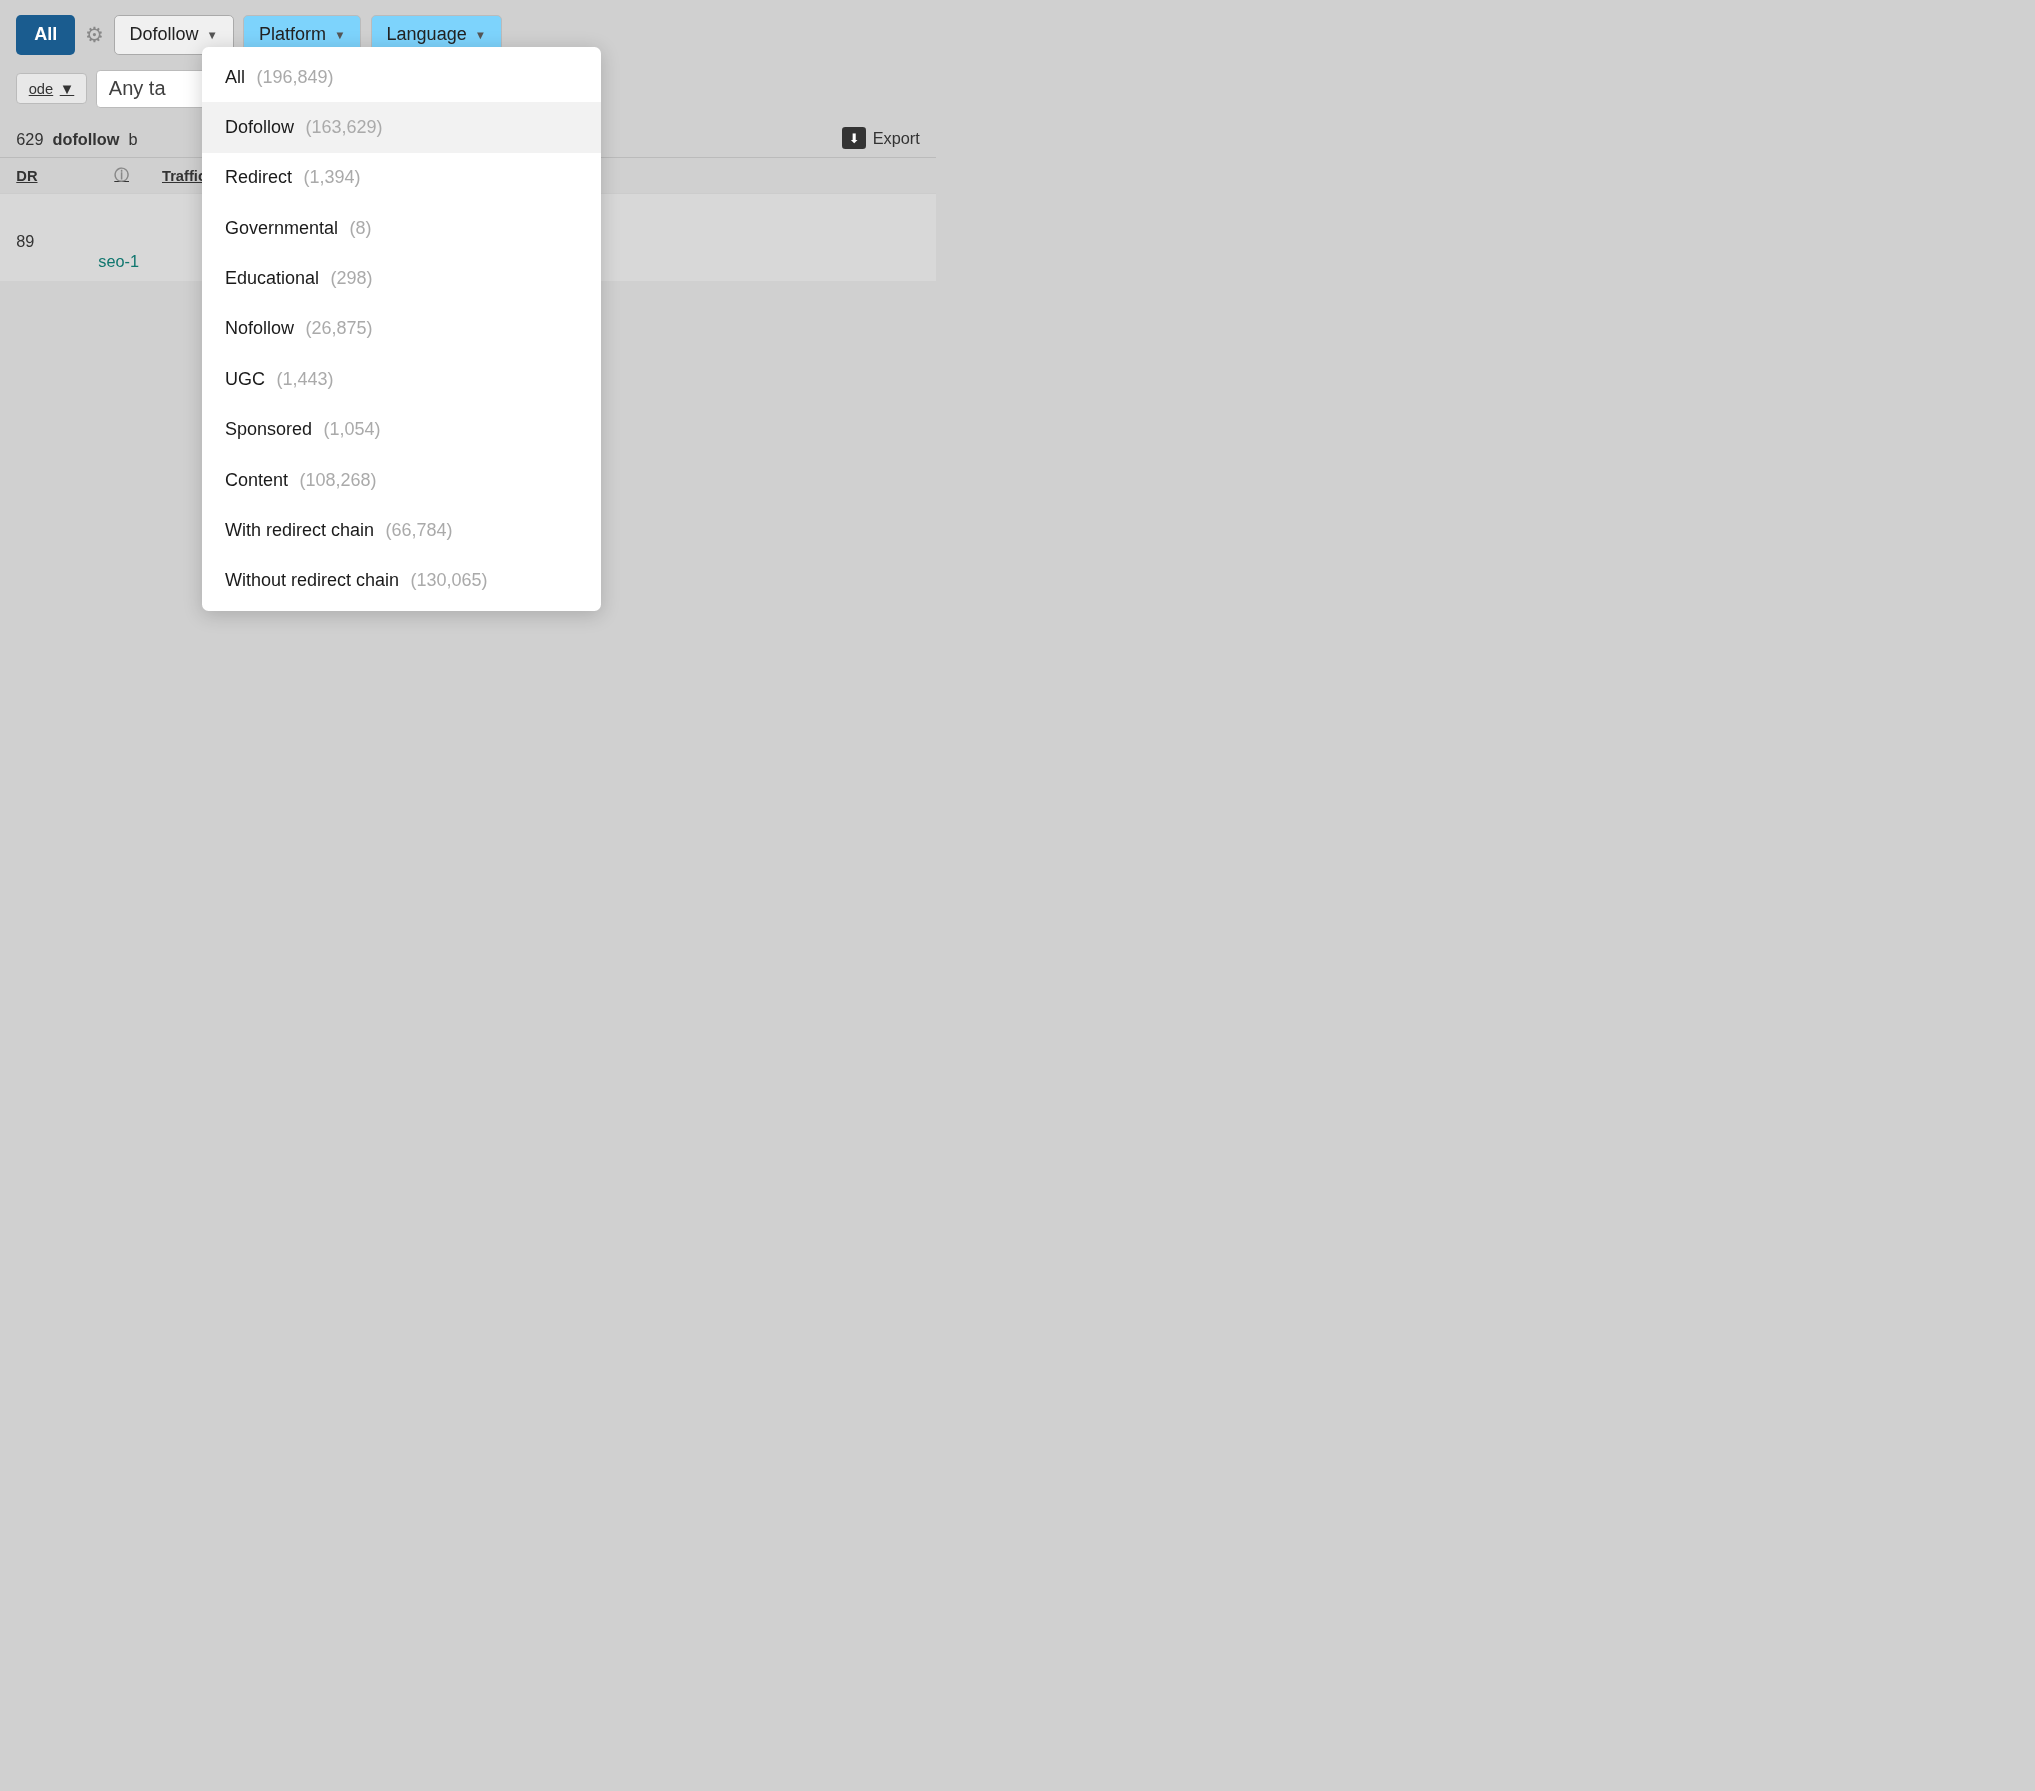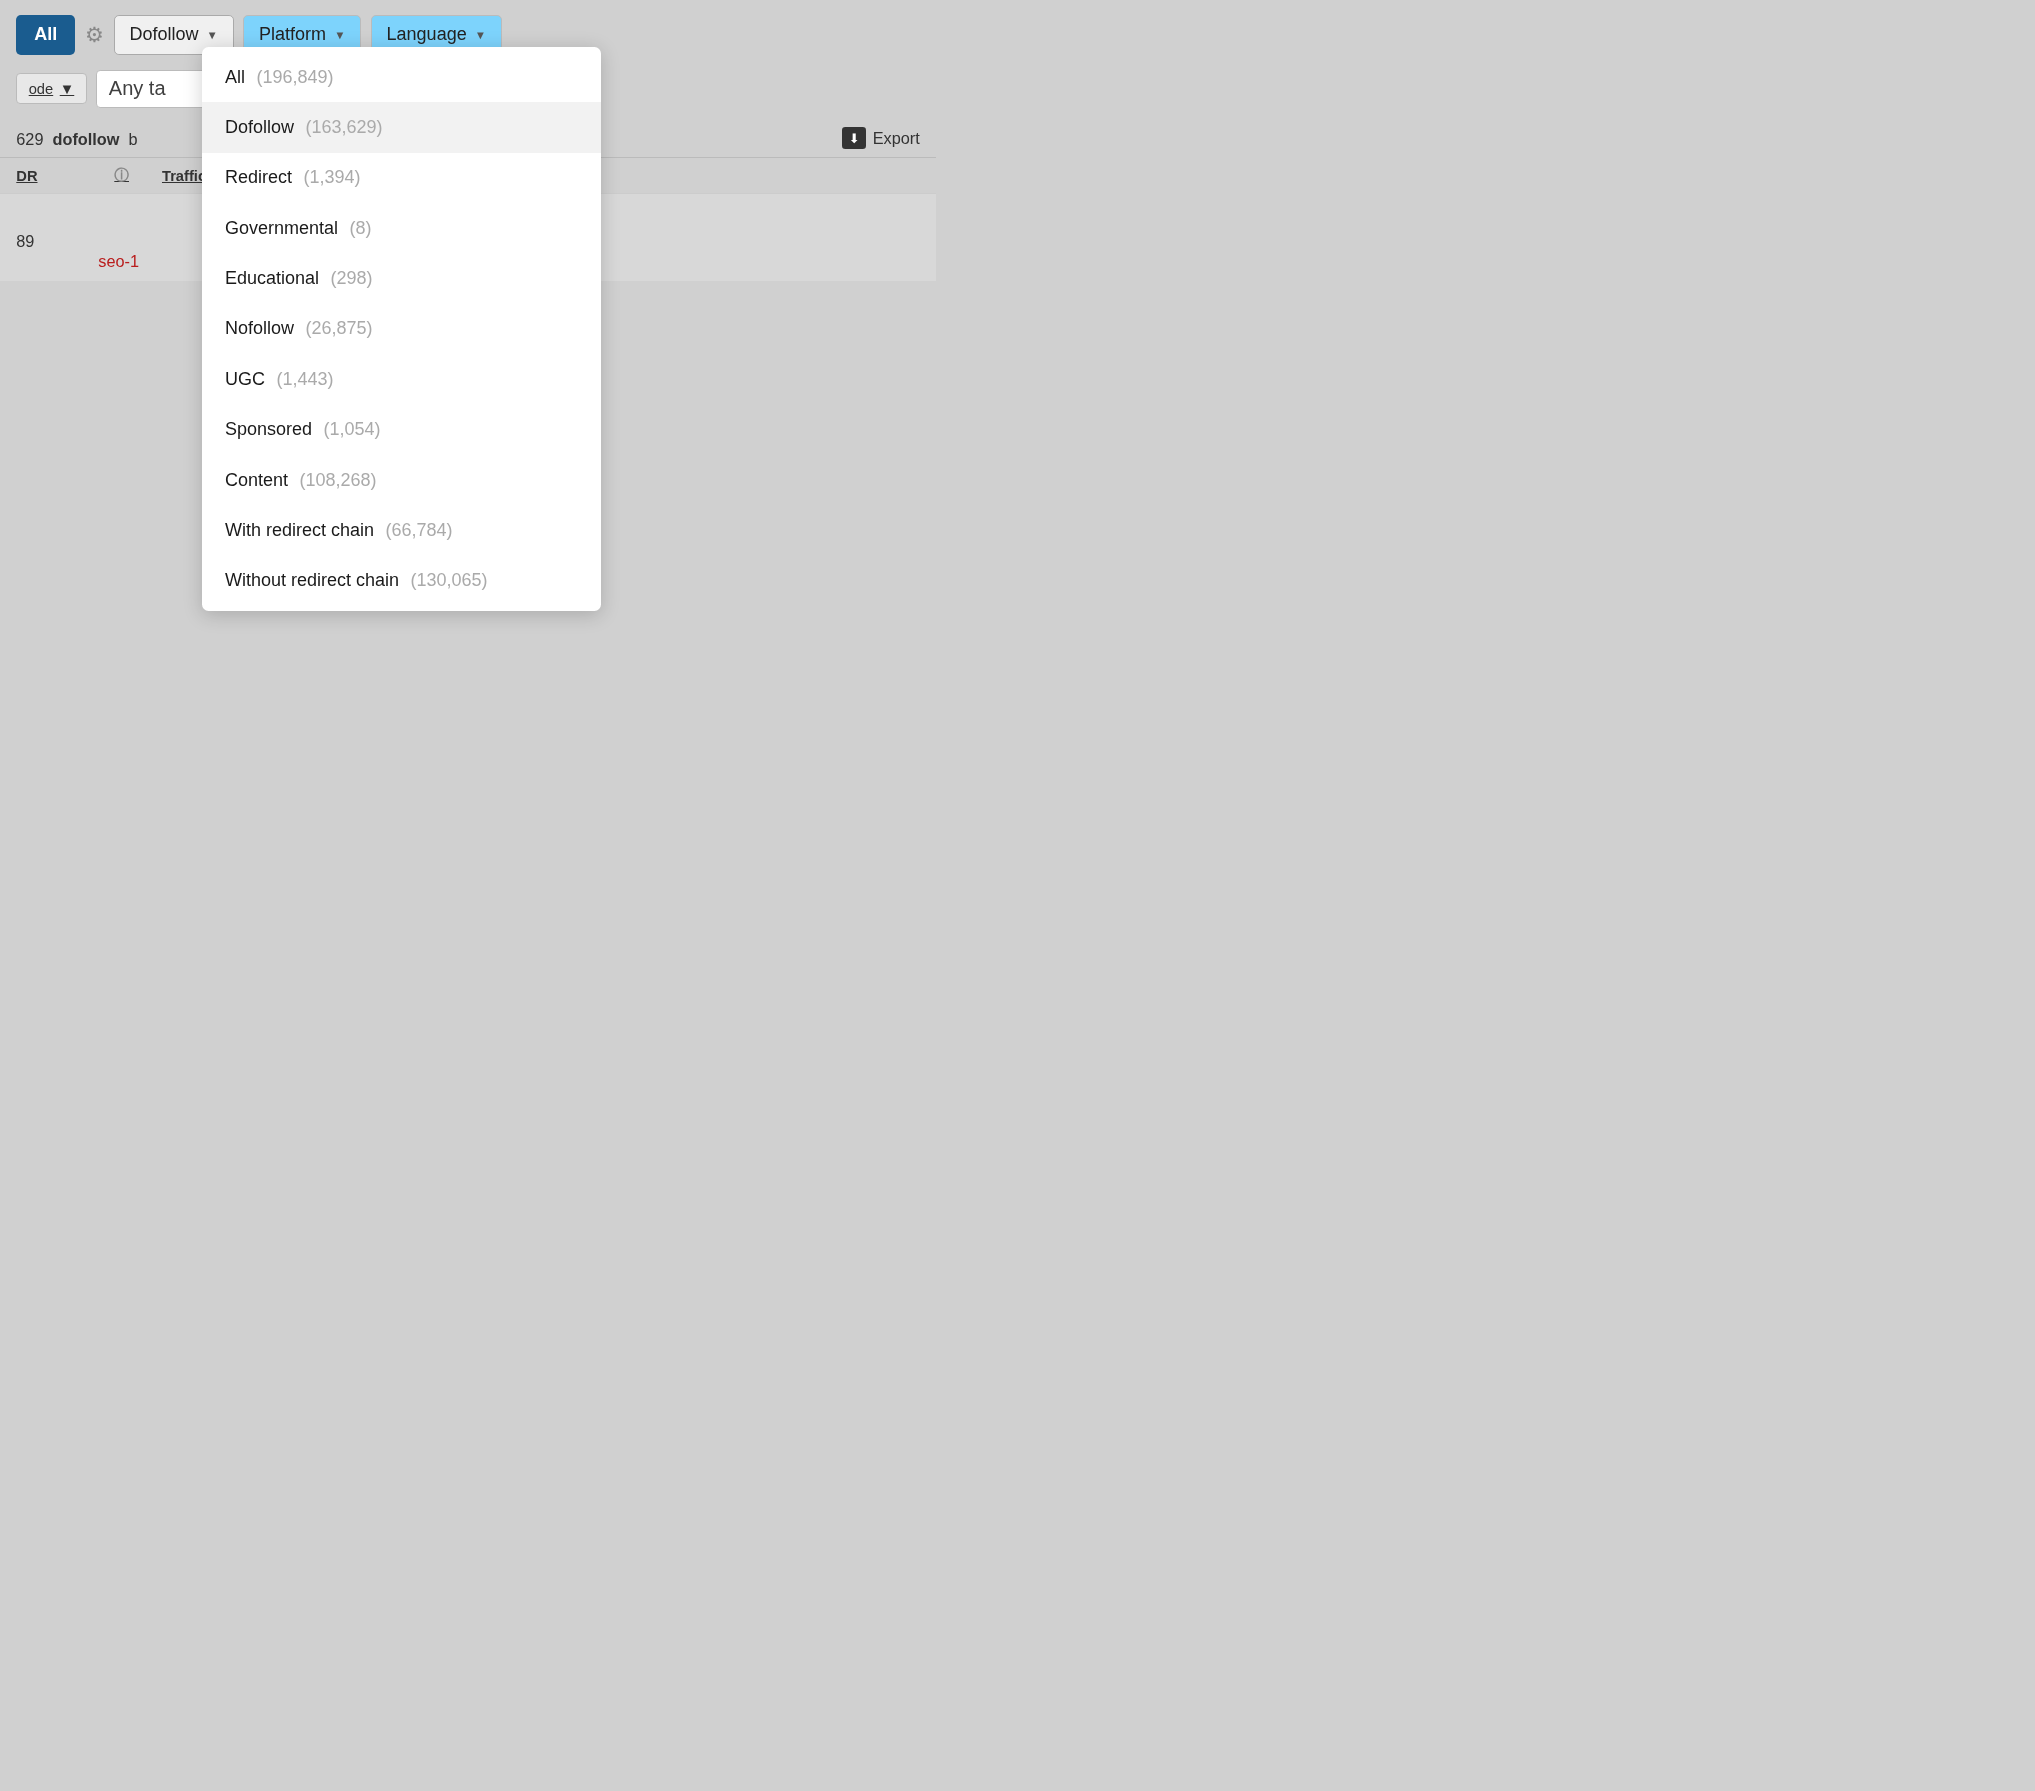--- a/index.html
+++ b/index.html
@@ -131,21 +131,21 @@
       display: flex;
       align-items: center;
       padding: 9.8px 16.3px;
       gap: 33px;
       font-size: 16.3px;
       border-top: 0.8px solid #ccc;
       background: #d8d8d8;
     }
 
     .col-num { min-width: 49px; color: #333; margin-top: 7px; }
-    .col-link { color: #b91c1c; margin-top: 48px; }
+    .col-link { color: #0f766e; margin-top: 48px; }
 
     
     .export-area {
       display: flex;
       align-items: center;
       gap: 6.5px;
       margin-left: auto;
     }
 
     .export-icon {

